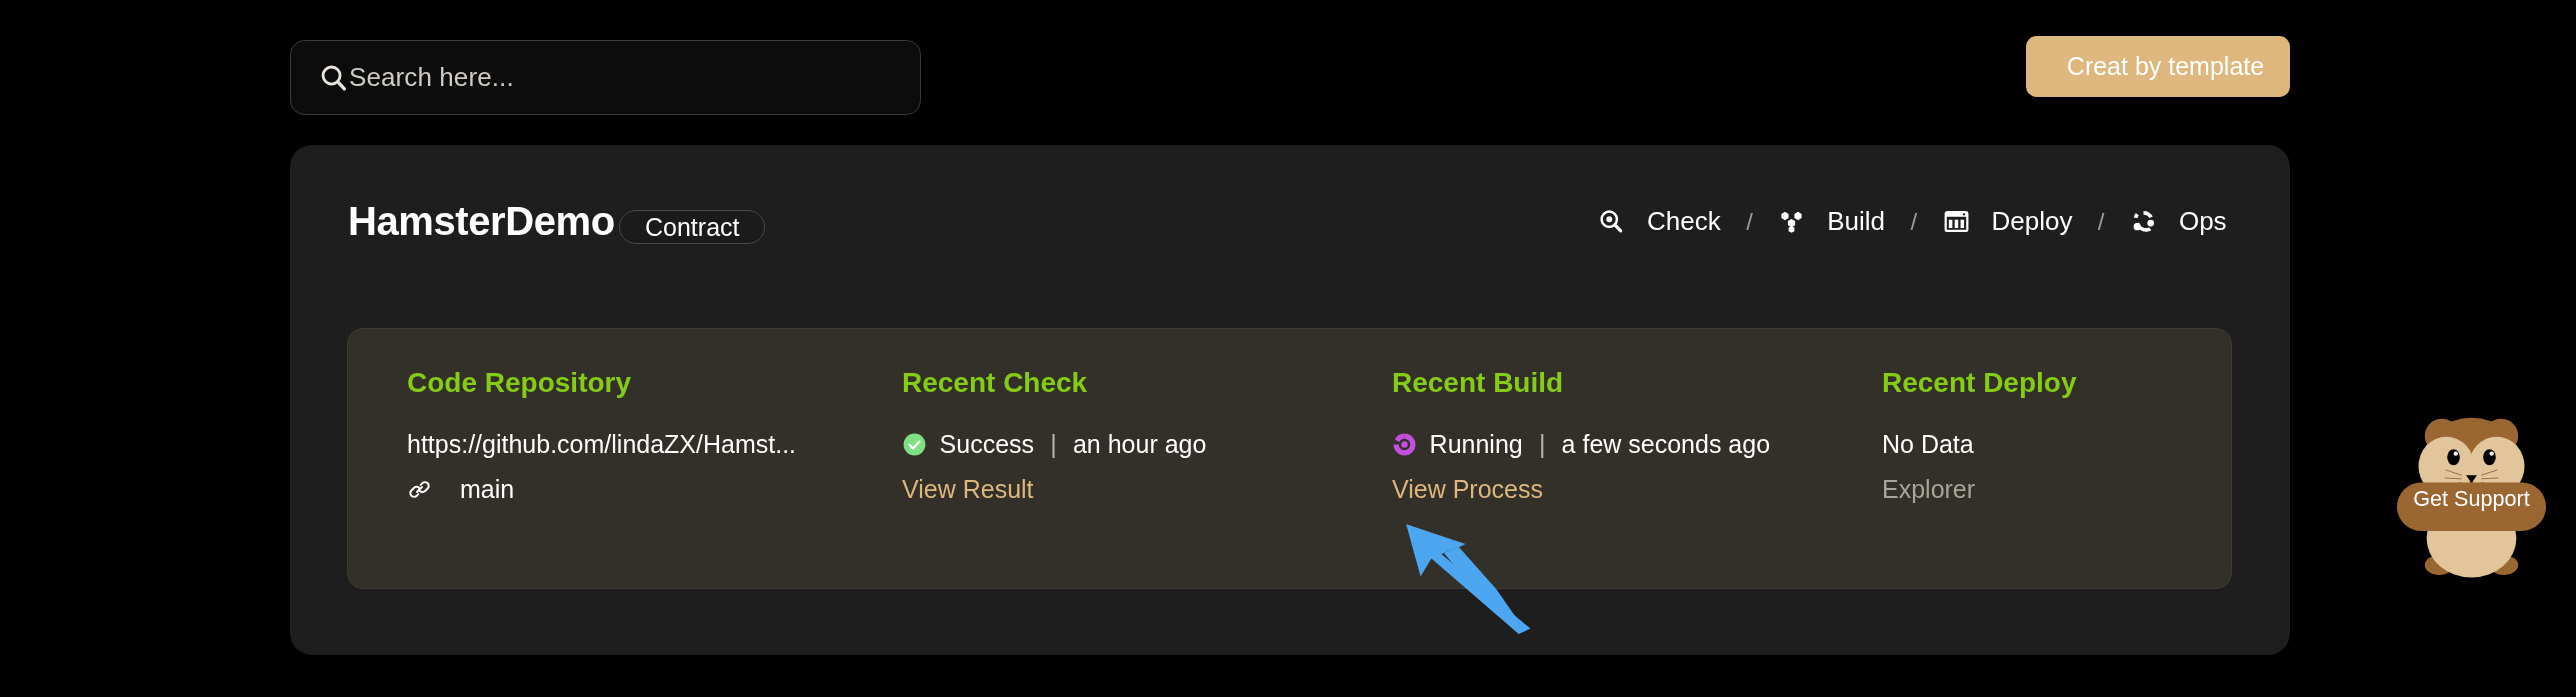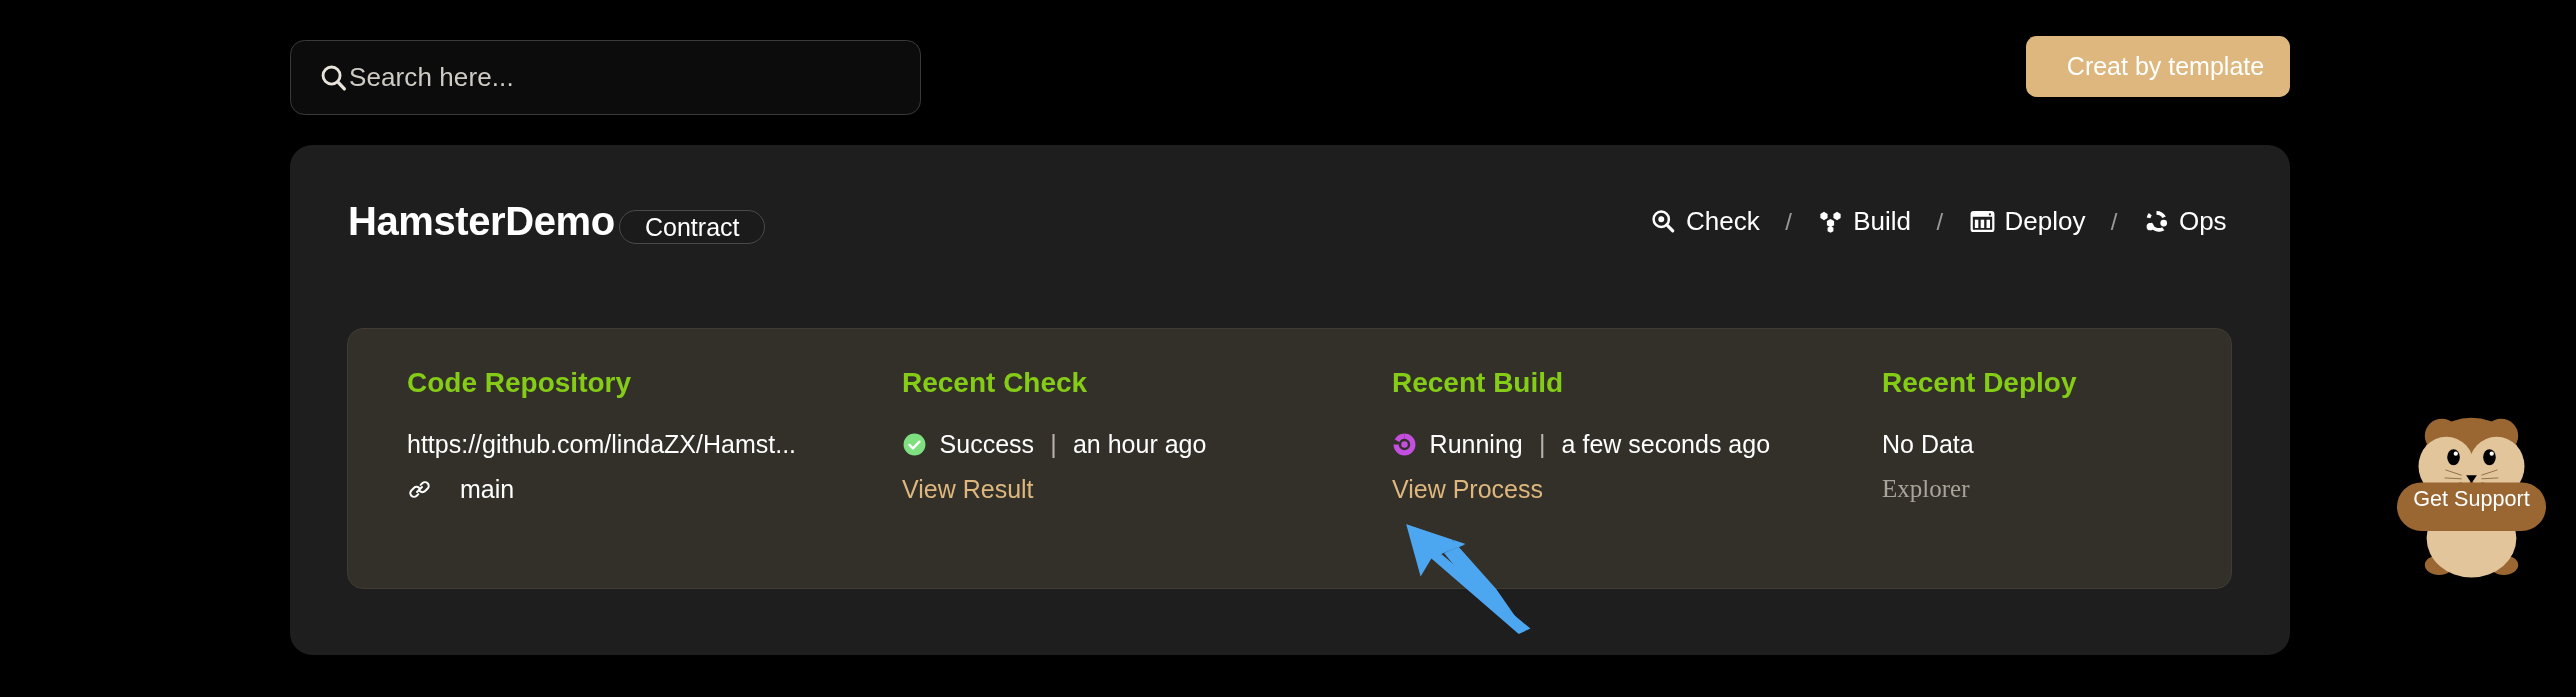--- a/index.html
+++ b/index.html
@@ -65,21 +65,21 @@
     background: #1b1b1b;
     cursor: pointer;
   }
 
   
   .nav {
     position: absolute; right: 58px; top: 61px;
     display: flex; align-items: center; gap: 0px;
   }
   .nav-item {
-    display: flex; align-items: center; gap: 9px;
+    display: flex; align-items: center; gap: 22px;
     color: #ffffff; font-size: 26px;
     cursor: pointer; padding: 0 5.4px;
   }
   .nav-sep { color: #9a9a9a; font-size: 24px; padding: 0 20px; }
   .nav-icon { width: 27px; height: 27px; display: block; flex: none; }
 
   
   .info-card {
     position: absolute; left: 57px; top: 183px;
     width: 1885px; height: 261px;
@@ -100,21 +100,21 @@
     margin-bottom: 31px; white-space: nowrap;
   }
   .col-line {
     display: flex; align-items: center; gap: 12.6px;
     color: #ffffff; font-size: 25px; white-space: nowrap;
     margin-bottom: 16px;
   }
   .col-link {
     color: #ddb77e; font-size: 25px; cursor: pointer; white-space: nowrap;
   }
-  .col-link.muted { color: #a9a49a; font-family: Liberation Serif, serif; }
+  .col-link.muted { color: #a9a49a; }
   .sub-line {
     display: flex; align-items: center; gap: 28px;
     color: #ffffff; font-size: 25px;
   }
   .status-icon { width: 25px; height: 25px; flex: none; display: block; }
   .pipe { color: #b8b3a9; padding: 0 3.6px; }
   .link-icon { width: 25px; height: 25px; flex: none; display: block; }
 
   
   .arrow-anno {

